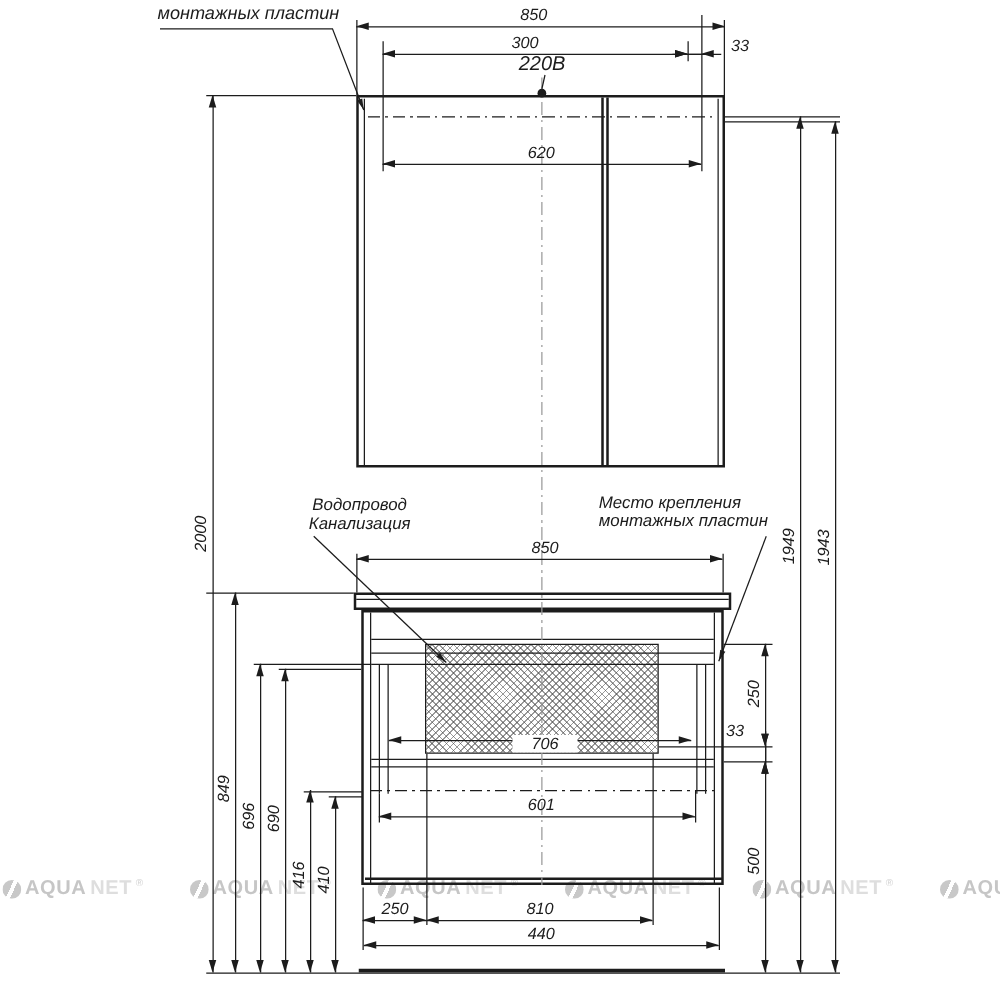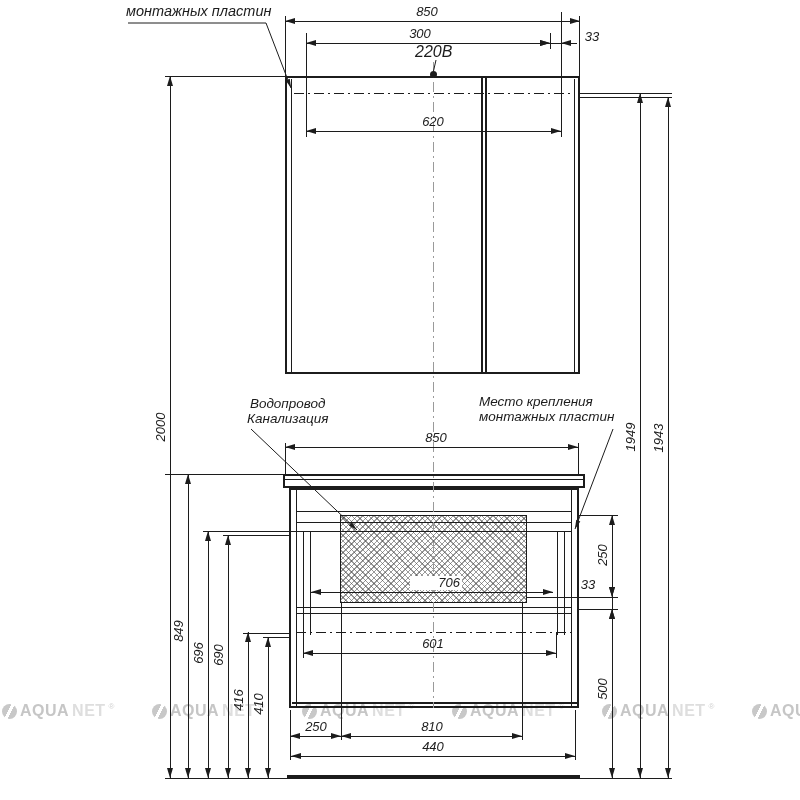--- a/index.html
+++ b/index.html
@@ -169,21 +169,21 @@
     <div class="arw" style="left: 306px; top: 128px; border-top: 3px solid transparent; border-bottom: 3px solid transparent; border-right: 10px solid rgb(28, 28, 28);"></div>
     <div class="arw" style="left: 551px; top: 128px; border-top: 3px solid transparent; border-bottom: 3px solid transparent; border-left: 10px solid rgb(28, 28, 28);"></div>
     <div class="dimlbl" style="left: 409px; top: 115px; width: 48px;">620</div>
     <div class="ln" style="left: 285px; top: 447px; width: 293px; height: 1px; z-index: 4;"></div>
     <div class="arw" style="left: 285px; top: 444px; border-top: 3px solid transparent; border-bottom: 3px solid transparent; border-right: 10px solid rgb(28, 28, 28);"></div>
     <div class="arw" style="left: 568px; top: 444px; border-top: 3px solid transparent; border-bottom: 3px solid transparent; border-left: 10px solid rgb(28, 28, 28);"></div>
     <div class="dimlbl" style="left: 412px; top: 431px; width: 48px;">850</div>
     <div class="ln" style="left: 311px; top: 592px; width: 242px; height: 1px; z-index: 4;"></div>
     <div class="arw" style="left: 311px; top: 589px; border-top: 3px solid transparent; border-bottom: 3px solid transparent; border-right: 10px solid rgb(28, 28, 28);"></div>
     <div class="arw" style="left: 543px; top: 589px; border-top: 3px solid transparent; border-bottom: 3px solid transparent; border-left: 10px solid rgb(28, 28, 28);"></div>
-    <div class="dimlbl wbg" style="left: 410px; top: 576px; width: 48px; text-align: right;">706</div>
+    <div class="dimlbl wbg" style="left: 410px; top: 588px; width: 48px;">706</div>
     <div class="ln" style="left: 303px; top: 653px; width: 253px; height: 1px; z-index: 4;"></div>
     <div class="arw" style="left: 303px; top: 650px; border-top: 3px solid transparent; border-bottom: 3px solid transparent; border-right: 10px solid rgb(28, 28, 28);"></div>
     <div class="arw" style="left: 546px; top: 650px; border-top: 3px solid transparent; border-bottom: 3px solid transparent; border-left: 10px solid rgb(28, 28, 28);"></div>
     <div class="dimlbl" style="left: 409px; top: 637px; width: 48px;">601</div>
     <div class="ln" style="left: 290px; top: 736px; width: 51px; height: 1px; z-index: 4;"></div>
     <div class="arw" style="left: 290px; top: 733px; border-top: 3px solid transparent; border-bottom: 3px solid transparent; border-right: 10px solid rgb(28, 28, 28);"></div>
     <div class="arw" style="left: 331px; top: 733px; border-top: 3px solid transparent; border-bottom: 3px solid transparent; border-left: 10px solid rgb(28, 28, 28);"></div>
     <div class="dimlbl" style="left: 292px; top: 720px; width: 48px;">250</div>
     <div class="ln" style="left: 341px; top: 736px; width: 181px; height: 1px; z-index: 4;"></div>
     <div class="arw" style="left: 341px; top: 733px; border-top: 3px solid transparent; border-bottom: 3px solid transparent; border-right: 10px solid rgb(28, 28, 28);"></div>

